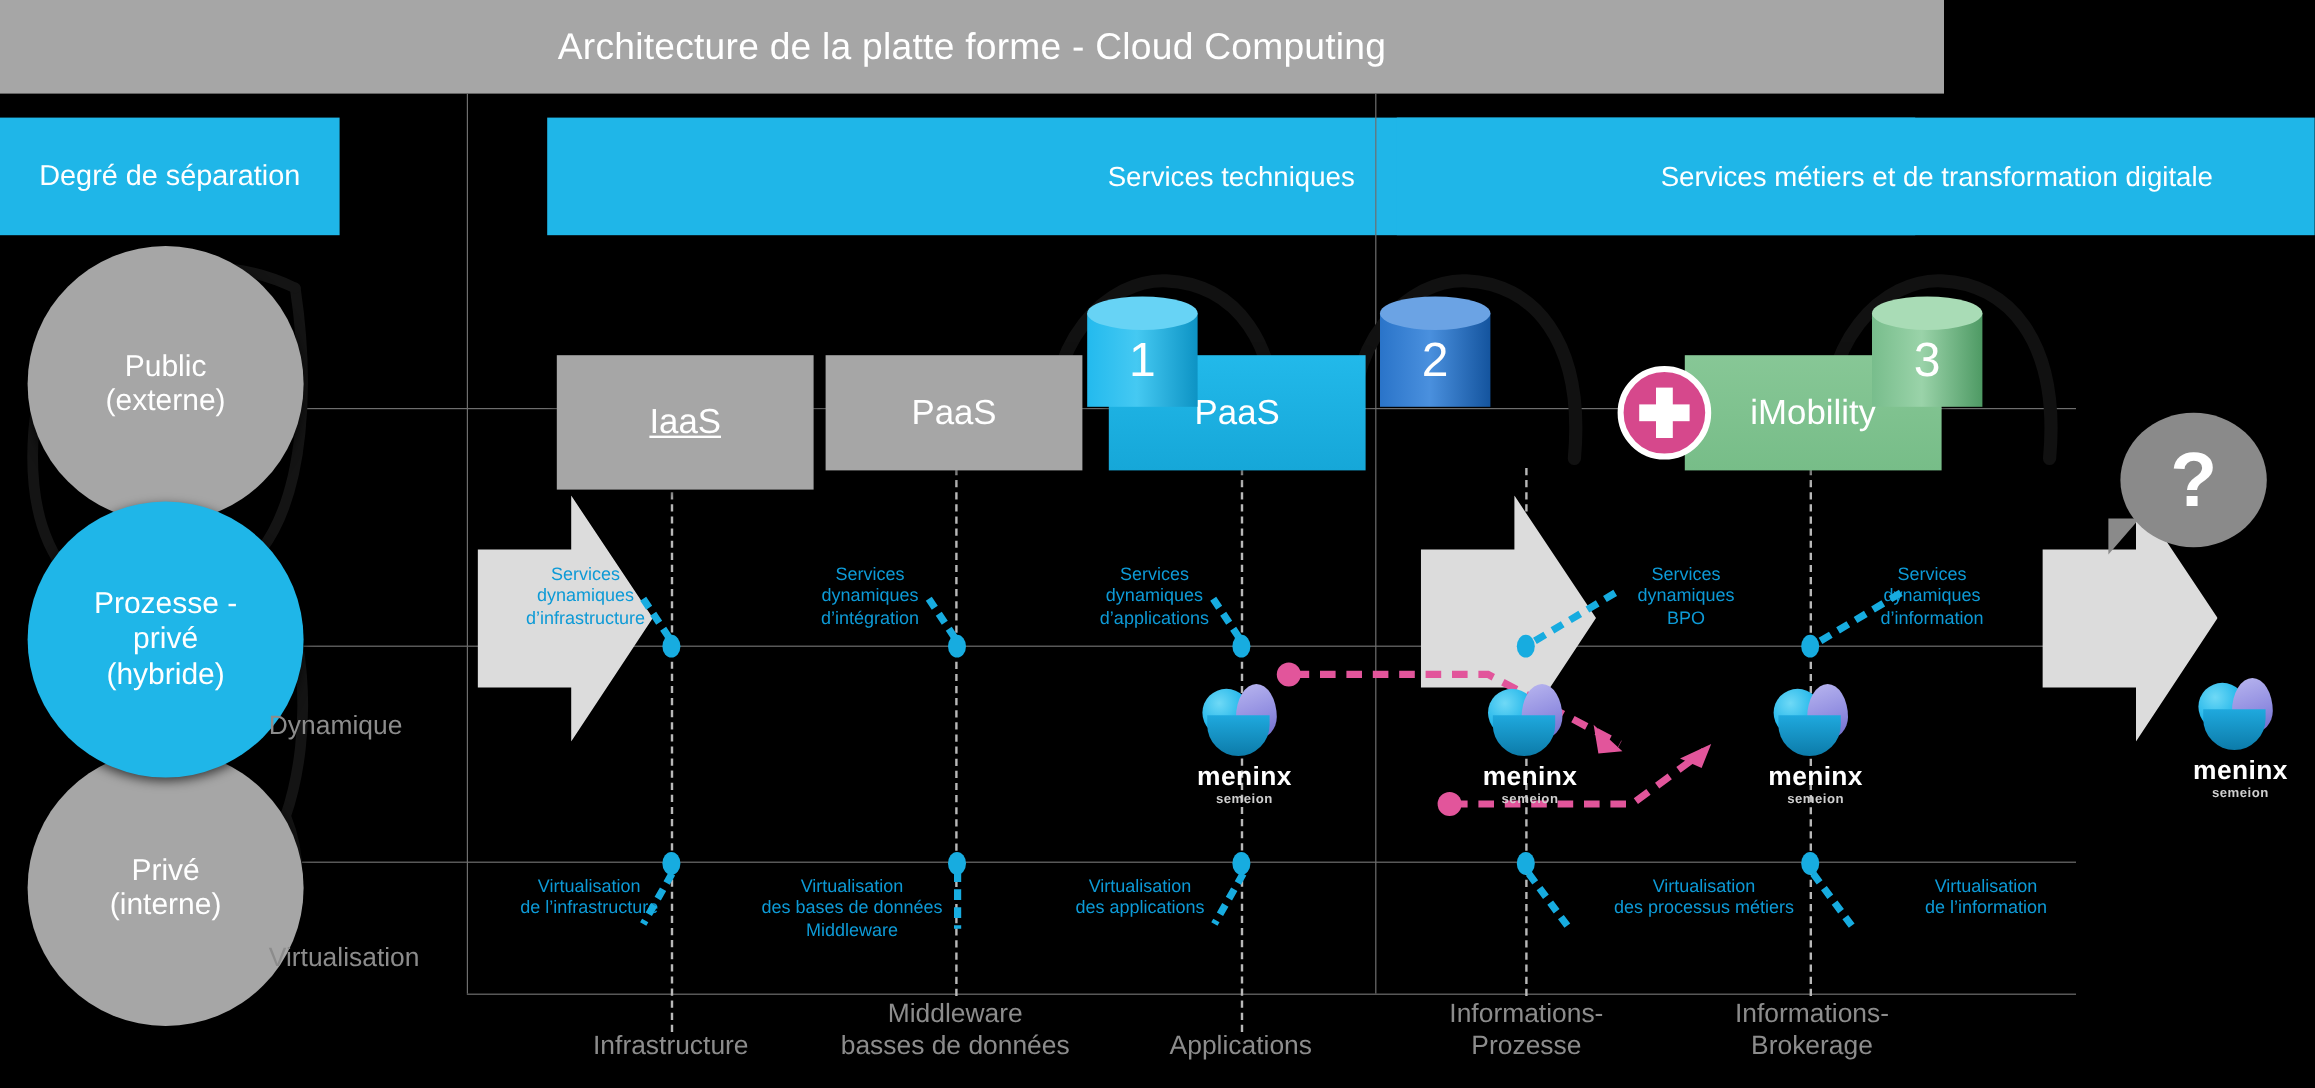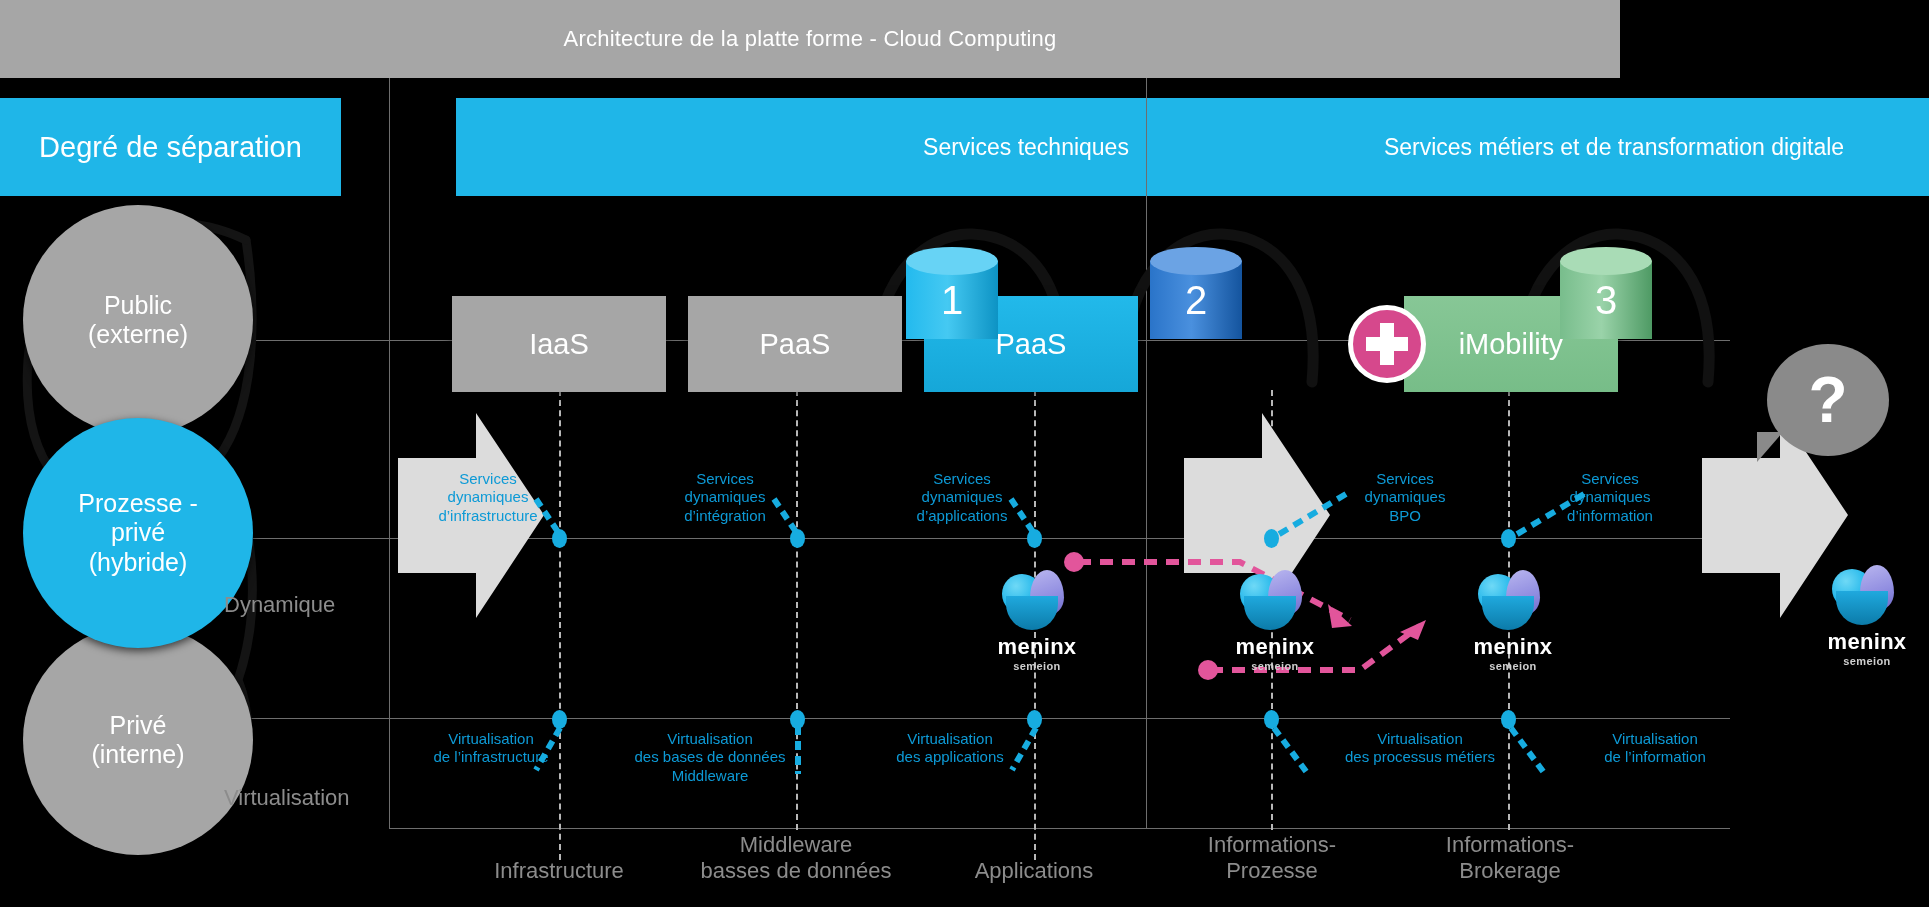--- a/index.html
+++ b/index.html
@@ -20,33 +20,33 @@
   
   #title-bar {
     left: 0; top: 0; width: 1620px; height: 78px;
     background: #a6a6a6;
   }
   #title-text {
     position: absolute; left: 0; right: 0; top: 50%;
     transform: translateY(-50%);
     text-align: center;
     color: #ffffff;
-    font-size: 22px;
+    font-size: 31px;
     letter-spacing: .2px;
     white-space: nowrap;
   }
 
   
   .section-box {
     background: #1fb6e8;
     display: flex; align-items: center; justify-content: center;
     color: #fff; text-align: center; line-height: 1.25;
     padding: 4px 10px;
   }
-  #sec-degre { left: 0px; top: 98px; width: 341px; height: 98px; font-size: 29px; }
+  #sec-degre { left: 0px; top: 98px; width: 283px; height: 98px; font-size: 24px; }
   #sec-tech  { left: 456px; top: 98px; width: 1140px; height: 98px; font-size: 23px; }
   #sec-metier{ left: 1164px; top: 98px; width: 900px; height: 98px; font-size: 23px; }
 
   
   .vline { background: #6e6e6e; width: 1px; }
   .vline-dash {
     width: 0; border-left: 2px dashed #b8b8b8;
   }
   .hline { background: #6e6e6e; height: 1px; }
 
@@ -217,21 +217,21 @@
   <svg class="abs scribble" style="left:866px; top:222px; width:210px; height:180px;" viewBox="0 0 210 180">
     <path d="M12 160 C 0 60, 60 10, 106 12 C 160 14, 205 60, 196 160" fill="none" stroke="#111111" stroke-width="11" stroke-linecap="round"></path>
   </svg>
   <svg class="abs scribble" style="left:1116px; top:222px; width:210px; height:180px;" viewBox="0 0 210 180">
     <path d="M12 160 C 0 60, 60 10, 106 12 C 160 14, 205 60, 196 160" fill="none" stroke="#111111" stroke-width="11" stroke-linecap="round"></path>
   </svg>
   <svg class="abs scribble" style="left:1512px; top:222px; width:210px; height:180px;" viewBox="0 0 210 180">
     <path d="M12 160 C 0 60, 60 10, 106 12 C 160 14, 205 60, 196 160" fill="none" stroke="#111111" stroke-width="11" stroke-linecap="round"></path>
   </svg>
 
-  <div class="abs svc-box svc-grey" style="left:452px; top:296px; width:214px; height:96px;">
+  <div class="abs svc-box svc-grey" style="left:464px; top:296px; width:214px; height:112px;text-decoration:underline;">
     <span>IaaS</span>
   </div>
   <div class="abs svc-box svc-grey" style="left:688px; top:296px; width:214px; height:96px;">
     <span>PaaS</span>
   </div>
   <div class="abs svc-box svc-cyan" style="left:924px; top:296px; width:214px; height:96px;">
     <span>PaaS</span>
   </div>
   <div class="abs svc-box svc-green" style="left:1404px; top:296px; width:214px; height:96px;">
     <span>iMobility</span>

